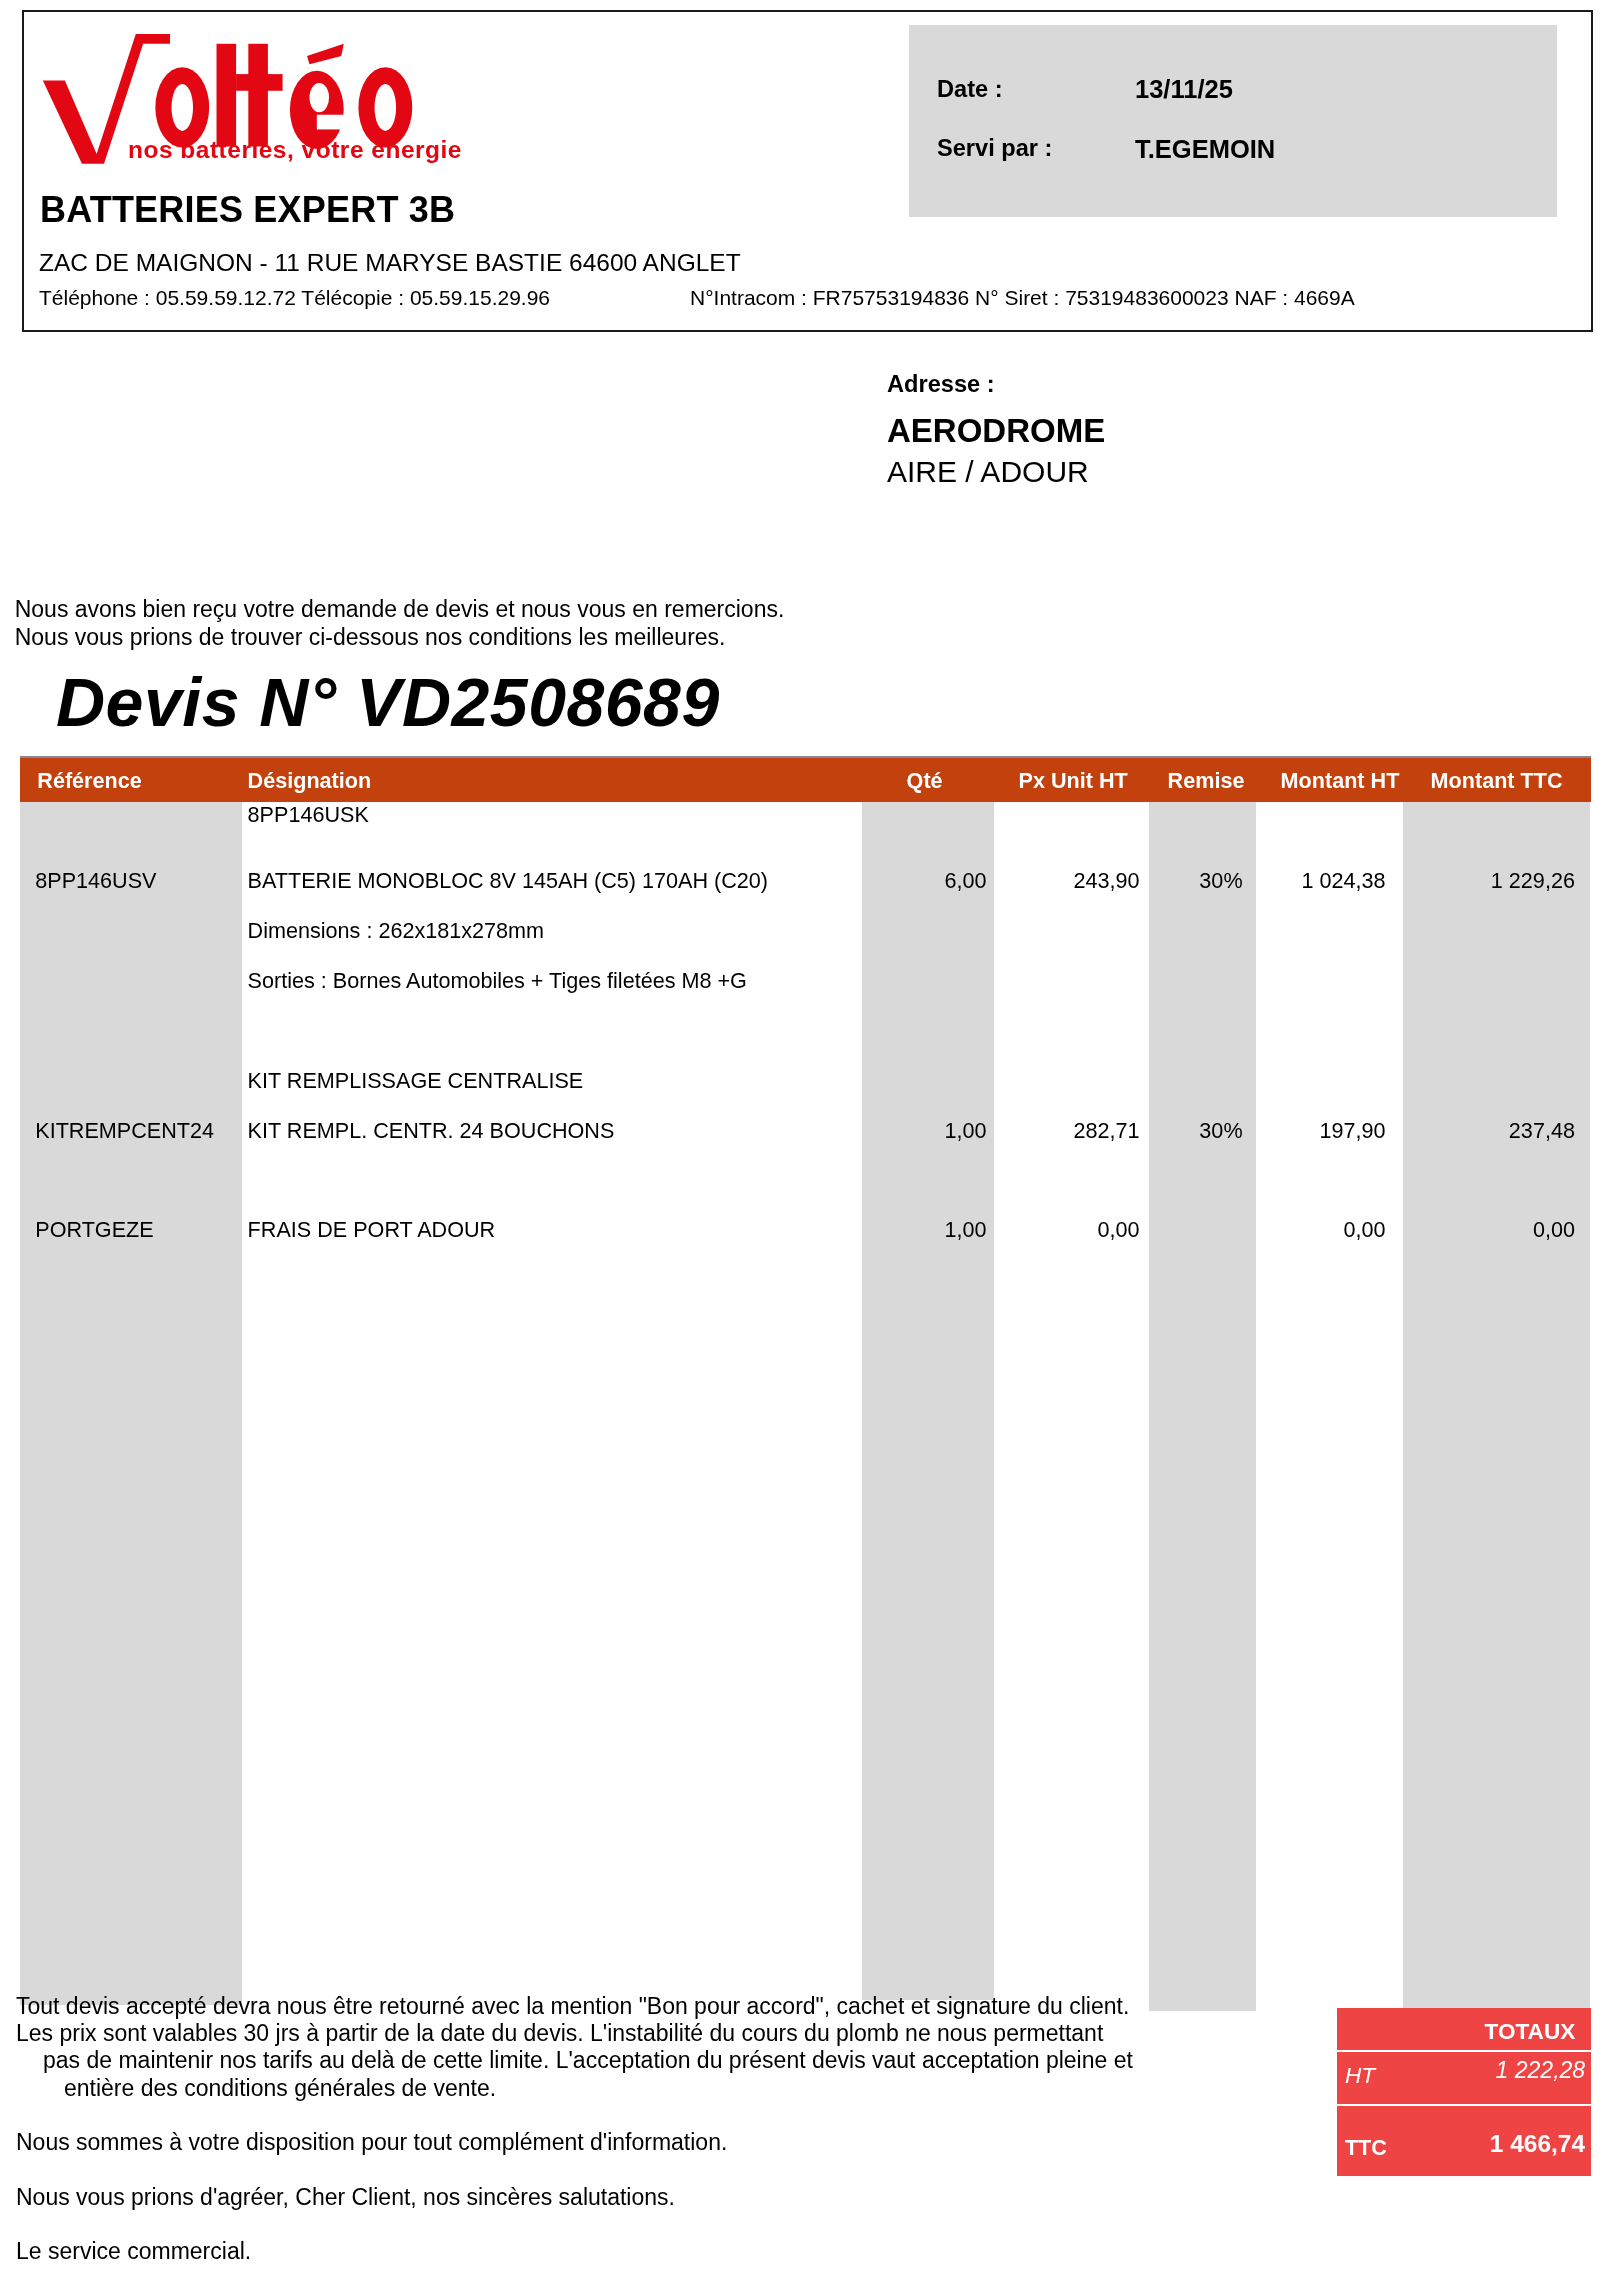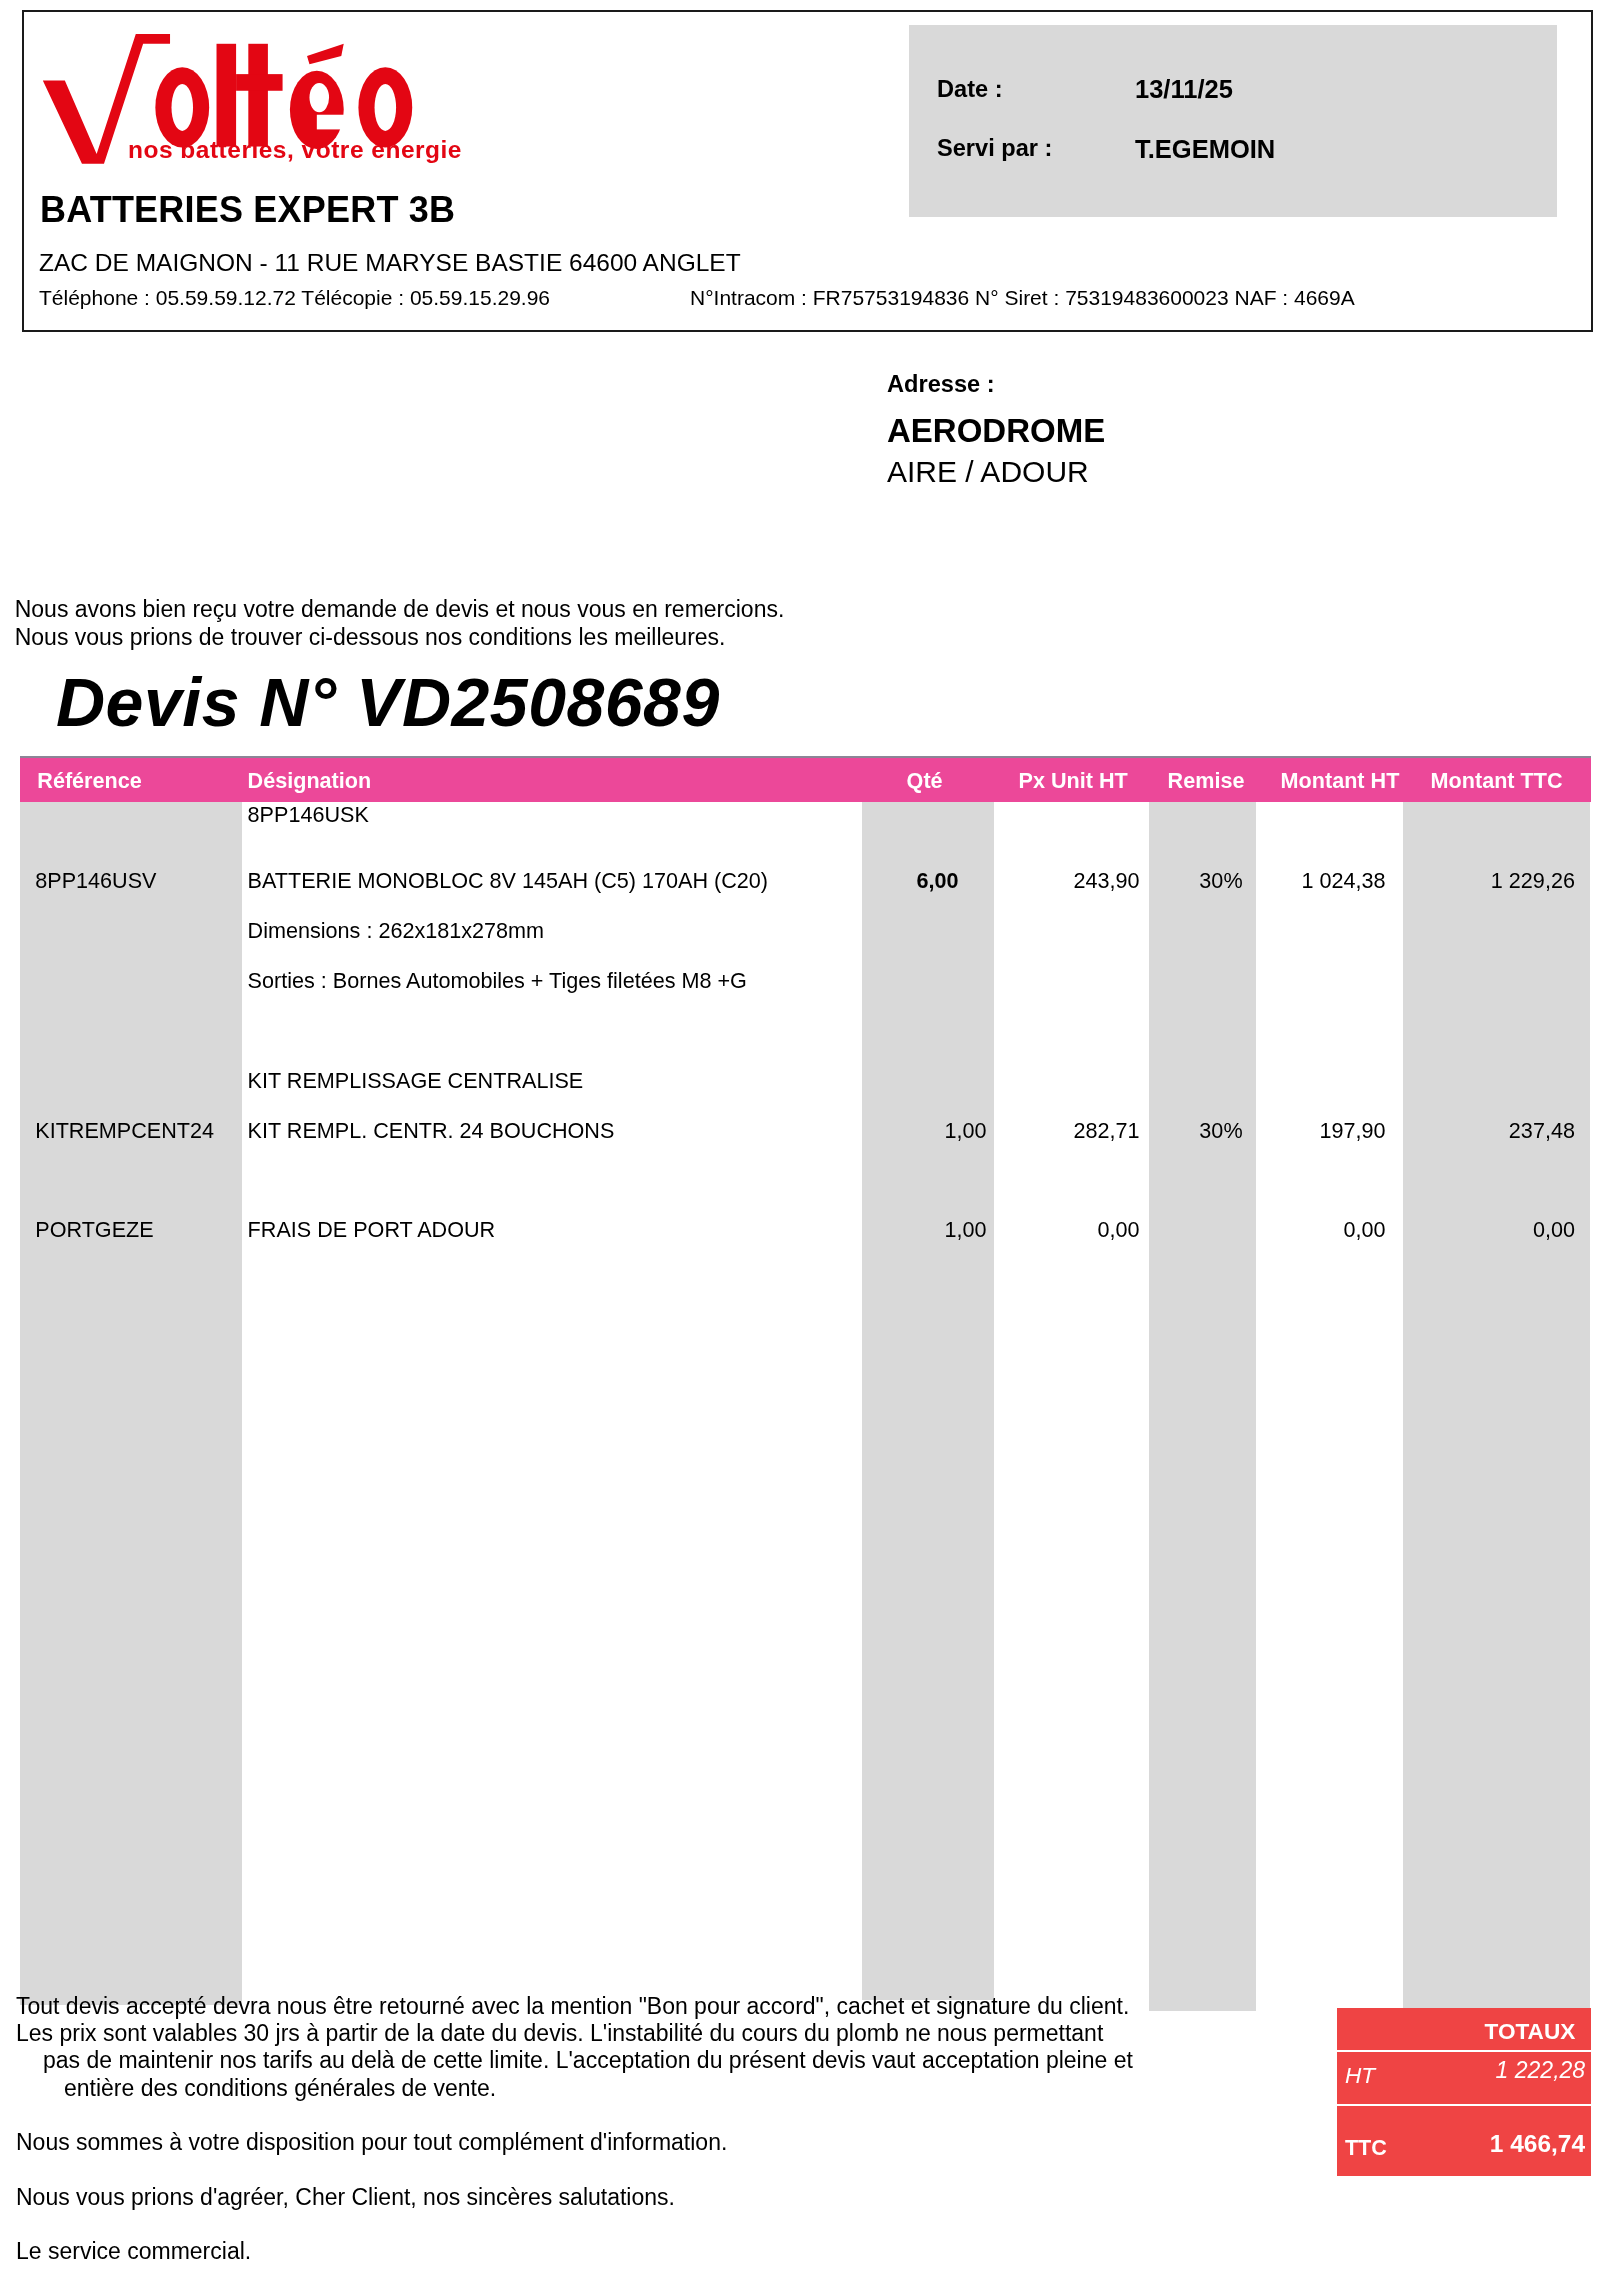--- a/index.html
+++ b/index.html
@@ -29,21 +29,21 @@
   #address-name { left: 887px; top: 412px; font-size: 33px; font-weight: bold; }
   #address-city { left: 887px; top: 455px; font-size: 30px; }
 
   
   #intro-1 { left: 14.7px; top: 596px; font-size: 23px; }
   #intro-2 { left: 14.7px; top: 624px; font-size: 23px; }
   #quote-title { left: 56px; top: 663px; font-size: 68px; font-weight: bold; font-style: italic; letter-spacing: 0.5px; }
 
   
   #table { left: 19.6px; top: 756px; width: 1571px; height: 1249px; }
-  #table-header { position: absolute; left: 0; top: 0; width: 1571px; height: 46px; background: #ec4899; border-top: 2px solid #8c8596; }
+  #table-header { position: absolute; left: 0; top: 0; width: 1571px; height: 46px; background: #c2410c; border-top: 2px solid #8c8596; }
   .th { position: absolute; top: 0; height: 46px; line-height: 46px; color: #ffffff; font-size: 21.6px; font-weight: bold; white-space: nowrap; }
   .col-band { position: absolute; top: 46px; bottom: 0; background: #d9d9d9; }
   .cell { position: absolute; font-size: 21.6px; white-space: nowrap; line-height: 1; }
   .right { text-align: right; }
 
   
   #totals { left: 1337px; top: 2008px; width: 254px; }
   .tot-row { position: relative; background: #ef4444; color: #ffffff; width: 254px; }
   #tot-header { height: 42px; }
   #tot-header span { position: absolute; right: 15.7px; top: 10.8px; font-size: 22.6px; font-weight: bold; }
@@ -119,21 +119,21 @@
     <div class="th" style="left:999px;">Px Unit HT</div>
     <div class="th" style="left:1148px;">Remise</div>
     <div class="th" style="left:1261px;">Montant HT</div>
     <div class="th" style="left:1411px;">Montant TTC</div>
   </div>
 
   <div>
     <div class="cell" style="left:228px; top:48px;">8PP146USK</div>
     <div class="cell" style="left:15.7px; top:114px;">8PP146USV</div>
     <div class="cell" style="left:228px; top:114px;">BATTERIE MONOBLOC 8V 145AH (C5) 170AH (C20)</div>
-    <div class="cell right" style="right:632px; top:114px;font-weight:bold;">6,00</div>
+    <div class="cell right" style="right:604px; top:114px;">6,00</div>
     <div class="cell right" style="right:451px; top:114px;">243,90</div>
     <div class="cell right" style="right:348px; top:114px;">30%</div>
     <div class="cell right" style="right:205px; top:114px;">1 024,38</div>
     <div class="cell right" style="right:15.7px; top:114px;">1 229,26</div>
     <div class="cell" style="left:228px; top:164px;">Dimensions : 262x181x278mm</div>
     <div class="cell" style="left:228px; top:214px;">Sorties : Bornes Automobiles + Tiges filetées M8 +G</div>
   </div>
 
   <div>
     <div class="cell" style="left:228px; top:314px;">KIT REMPLISSAGE CENTRALISE</div>

